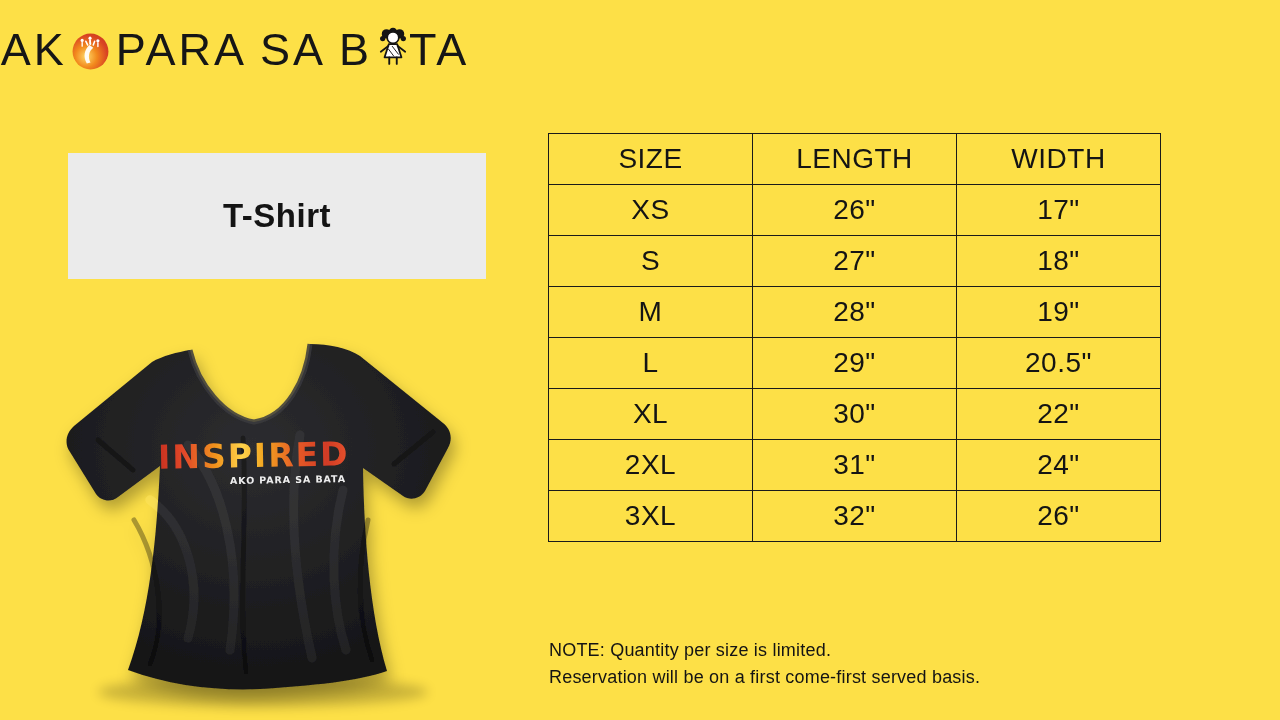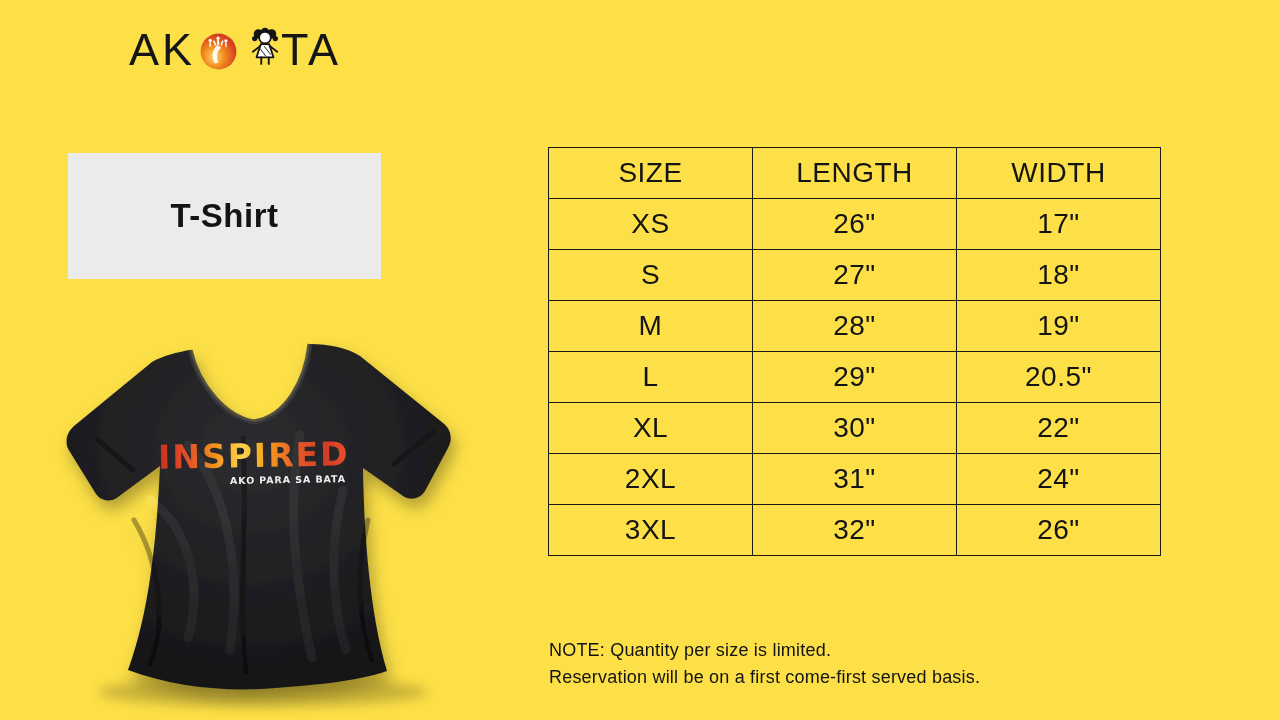--- a/index.html
+++ b/index.html
@@ -18,29 +18,29 @@
   }
   .brand-globe { margin:2px 7px 0 5px; flex:0 0 auto; }
   .brand-girl  { margin:-6px 1px 0 6px; flex:0 0 auto; }
   .brand-subtitle {
     margin-top:2px; text-align:center; font-size:22.5px; font-weight:700;
     letter-spacing:0.4px; color:#121212;
   }
 
   
   .label-box {
-    position:absolute; left:68px; top:153px; width:313px; height:126px;
+    position:absolute; left:68px; top:153px; width:418px; height:126px;
     background:#ebebeb; display:flex; flex-direction:column; align-items:center;
     justify-content:center; gap:11px; font-size:33px; font-weight:700; color:#141414;
     letter-spacing:0.5px;
   }
 
   
   .size-table {
-    position:absolute; left:548px; top:147px;
+    position:absolute; left:548px; top:133px;
     border-collapse:collapse; table-layout:fixed;border-radius:19px;
   }
   .size-table col { width:204px; }
   .size-table th, .size-table td {
     border:1.5px solid #1a1a1a; height:51px; text-align:center; vertical-align:middle;
     font-size:28px; font-weight:400; color:#141414; padding:0; letter-spacing:0.5px;
   }
 
   
   .note {
@@ -79,20 +79,21 @@
           <path d="M11 10.2 v4 M19.5 7.8 v4 M28 10.6 v4"></path>
         </g>
         <path d="M16 33 C12 26 13 18 19 13 L23 16 C18 20 17 26 20 32 Z" fill="#ffffff" opacity="0.93"></path>
         <g stroke="#ffffff" stroke-width="1.7" stroke-linecap="round" fill="none">
           <path d="M17 13 l-2 -4"></path>
             <path d="M20 12 l-0.5 -4.5"></path>
             <path d="M23 13 l1.5 -4"></path>
         </g>
       </svg>
 
+      <span>PARA SA B</span>
 
       <svg class="brand-girl" viewBox="0 0 32 44" width="30" height="42" aria-hidden="true">
         <circle cx="9" cy="8" r="5" fill="#141414"></circle>
         <circle cx="23" cy="8" r="5" fill="#141414"></circle>
         <circle cx="16" cy="6" r="4.5" fill="#141414"></circle>
         <circle cx="5" cy="13" r="2.8" fill="#141414"></circle>
         <circle cx="27" cy="13" r="2.8" fill="#141414"></circle>
         <circle cx="16" cy="12" r="6.2" fill="#ffffff" stroke="#141414" stroke-width="1.8"></circle>
         <path d="M11.5 19 H20.5 L25 33 H7 Z" fill="#ffffff" stroke="#141414" stroke-width="1.9" stroke-linejoin="round"></path>
         <path d="M11 24 L17 32 M15 21 L22 30" stroke="#141414" stroke-width="1"></path>

